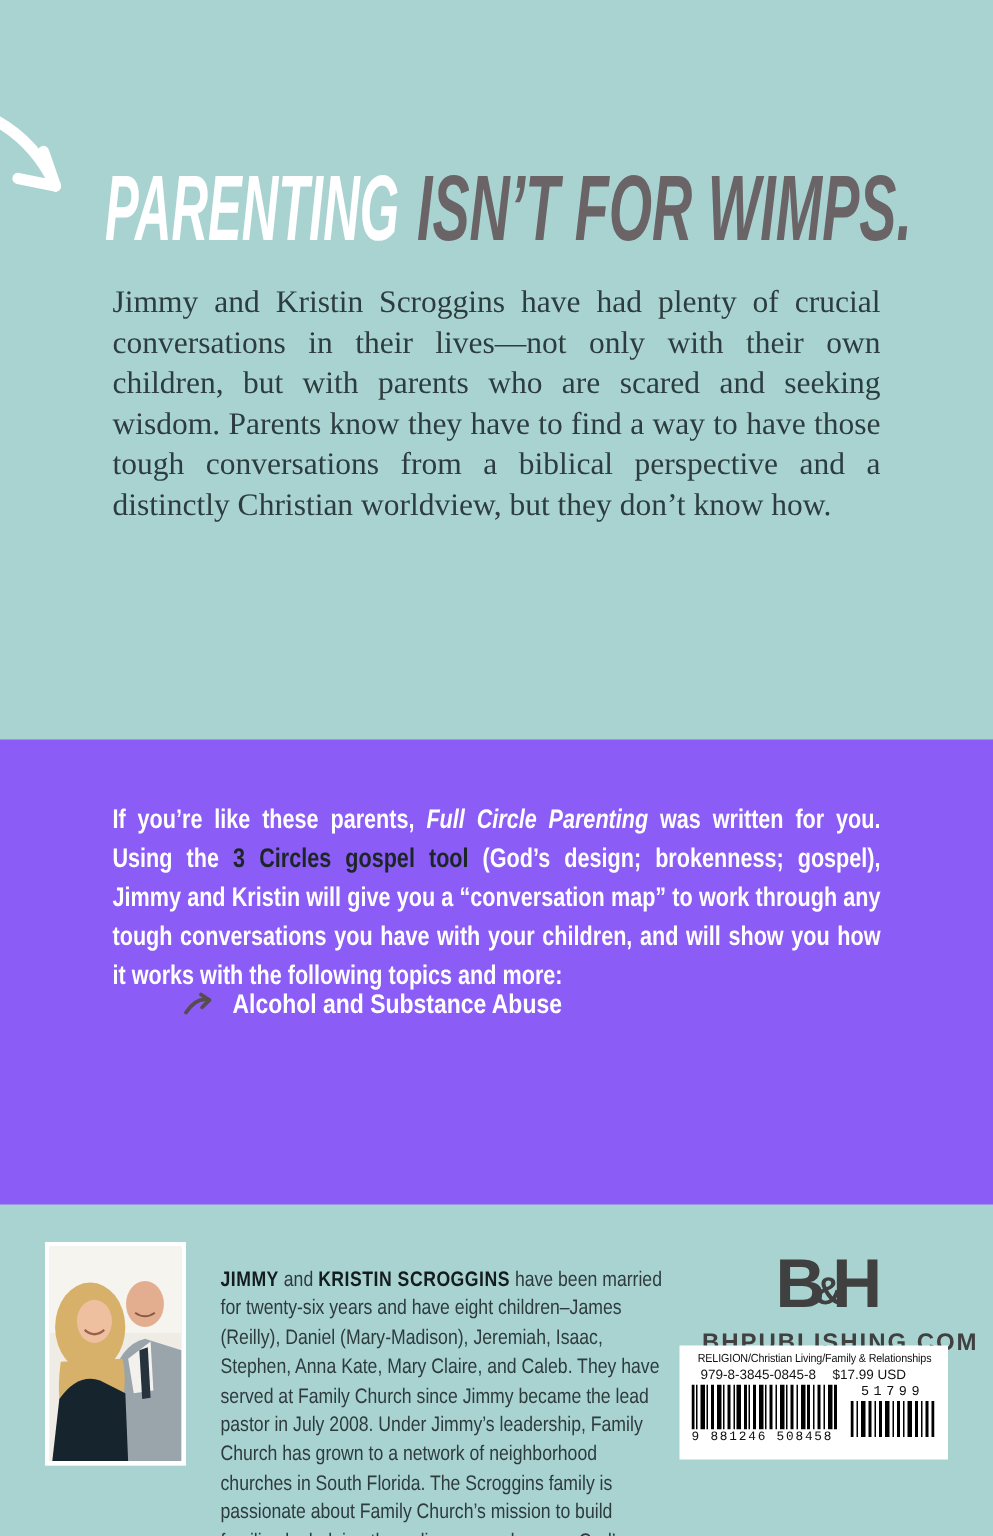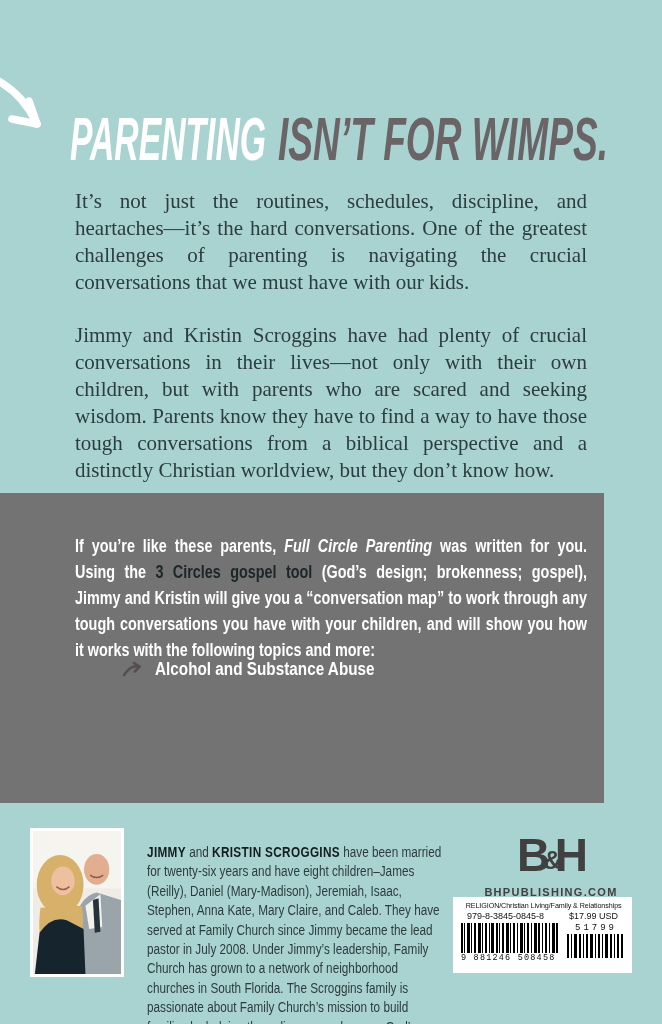--- a/index.html
+++ b/index.html
@@ -7,45 +7,45 @@
         font-family:"Liberation Sans",sans-serif;}
   
   .top-arrow{position:absolute;left:-2px;top:74px;}
   
   .title-svg{position:absolute;left:70px;top:100px;}
   
   .synopsis{position:absolute;left:75px;top:188px;width:512px;color:#2d3c3e;
             font-family:"Liberation Serif",serif;font-size:21px;line-height:27px;text-align:justify;}
   .synopsis p{margin:0 0 26px 0;}
   
-  .band{position:absolute;left:0;top:493px;width:604px;height:310px;background:#737373;color:#ffffff;}
+  .band{position:absolute;left:0;top:493px;width:662px;height:310px;background:#8b5cf6;color:#ffffff;}
   .band-intro{position:absolute;left:75px;top:22px;width:640px;
               font-size:18px;line-height:26px;font-weight:bold;text-align:justify;
               transform:scaleX(0.80);transform-origin:0 0;}
   .seg-italic{font-style:italic;}
   .seg-dark{color:#1c2627;}
   .topics{position:absolute;left:122px;top:162px;margin:0;padding:0;list-style:none;}
   .topics li{display:flex;align-items:center;height:29px;}
   .topics .bullet{flex:0 0 24px;margin-right:9px;}
   .topics .label{font-size:18px;font-weight:bold;white-space:nowrap;
                  transform:scaleX(0.85);transform-origin:0 50%;}
   
   .photo{position:absolute;left:30px;top:828px;width:94px;height:149px;
          border:3px solid #fff;box-sizing:border-box;background:#efece6;}
   .photo svg{display:block;width:100%;height:100%;}
   .bio{position:absolute;left:147px;top:829px;width:356px;color:#2e3b3d;
        font-size:14px;line-height:19.4px;transform:scaleX(0.84);transform-origin:0 0;}
   .bio b{color:#131c1e;letter-spacing:0.4px;}
   .pubcol{position:absolute;left:468px;top:834px;width:166px;text-align:center;color:#404040;}
   .bh{font-weight:bold;font-size:46px;line-height:42px;letter-spacing:-3px;}
   .bh .amp{font-size:0.56em;position:relative;top:-2px;margin:0 -4px;}
-  .puburl{margin-top:3px;font-size:11px;font-weight:bold;letter-spacing:1.3px;}
+  .puburl{margin-top:3px;font-size:16px;font-weight:bold;letter-spacing:1.3px;}
   
   .bcbox{position:absolute;left:453px;top:897px;width:179px;height:76px;background:#ffffff;
-         box-sizing:border-box;padding:4px 6px 3px 6px;color:#111;}
+         box-sizing:border-box;padding:4px 20px 3px 6px;color:#111;}
   .bc-cat{font-size:7.8px;white-space:nowrap;text-align:center;transform:scaleX(0.92);
           transform-origin:50% 0;letter-spacing:-0.1px;}
   .bc-row{display:flex;justify-content:space-between;padding:1px 8px 0 8px;font-size:9px;}
   .bc-codes{display:flex;margin-top:2px;}
   .bc-main{width:98px;margin-left:2px;}
   .bc-main svg{display:block;}
   .bc-digits{font-family:"Liberation Mono",monospace;font-size:8.5px;letter-spacing:1.2px;
              white-space:nowrap;margin-top:0px;}
   .bc-supp{width:58px;margin-left:8px;text-align:center;}
   .bc-suppnum{font-family:"Liberation Mono",monospace;font-size:9px;letter-spacing:3px;line-height:10px;}
@@ -65,21 +65,20 @@
   </svg>
 
   <svg class="title-svg" width="545" height="82">
     <text x="0" y="60" font-family="Liberation Sans, sans-serif" font-weight="bold" font-style="italic" font-size="62">
       <tspan x="0" fill="#ffffff" textLength="196" lengthAdjust="spacingAndGlyphs">PARENTING</tspan>
       <tspan x="208" fill="#6b6467" textLength="330" lengthAdjust="spacingAndGlyphs">ISN’T FOR WIMPS.</tspan>
     </text>
   </svg>
 
   <div class="synopsis">
-    <p>It’s not just the routines, schedules, discipline, and heartaches—it’s the hard conversations. One of the greatest challenges of parenting is navigating the crucial conversations that we must have with our kids.</p>
     <p>Jimmy and Kristin Scroggins have had plenty of crucial conversations in their lives—not only with their own children, but with parents who are scared and seeking wisdom. Parents know they have to find a way to have those tough conversations from a biblical perspective and a distinctly Christian worldview, but they don’t know how.</p>
   </div>
 
   <div class="band">
     <p class="band-intro"><span>If you’re like these parents, </span><span class="seg-italic">Full Circle Parenting</span><span> was written for you. Using the </span><span class="seg-dark">3 Circles gospel tool</span><span> (God’s design; brokenness; gospel), Jimmy and Kristin will give you a “conversation map” to work through any tough conversations you have with your children, and will show you how it works with the following topics and more:</span></p>
 
     <ul class="topics">
       <li>
         <svg class="bullet" width="24" height="17" viewBox="0 0 24 17">
           <g fill="none" stroke="#574d50" stroke-width="2.6" stroke-linecap="round" stroke-linejoin="round">

